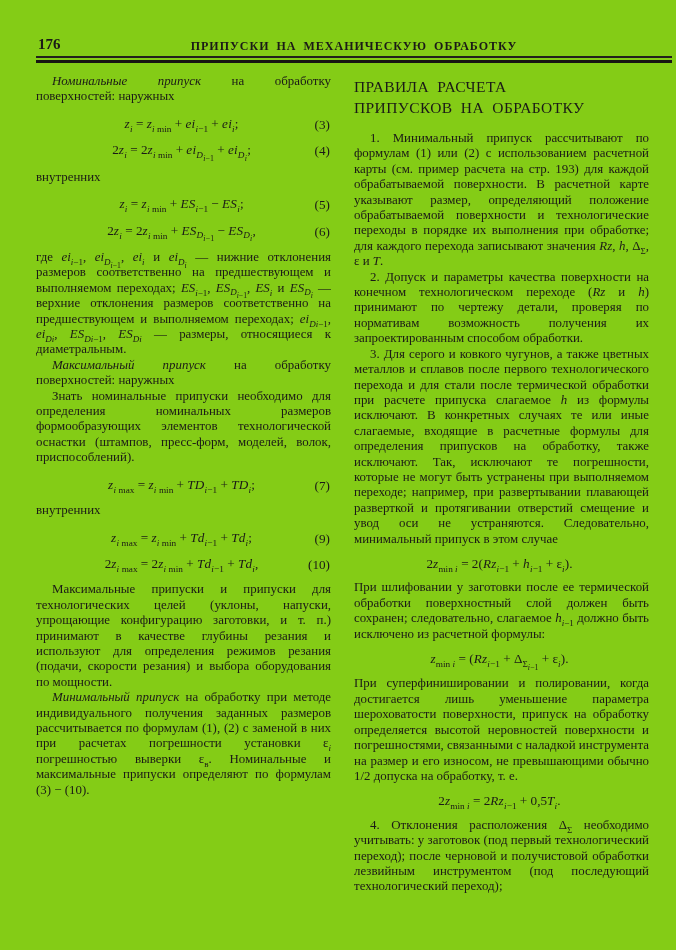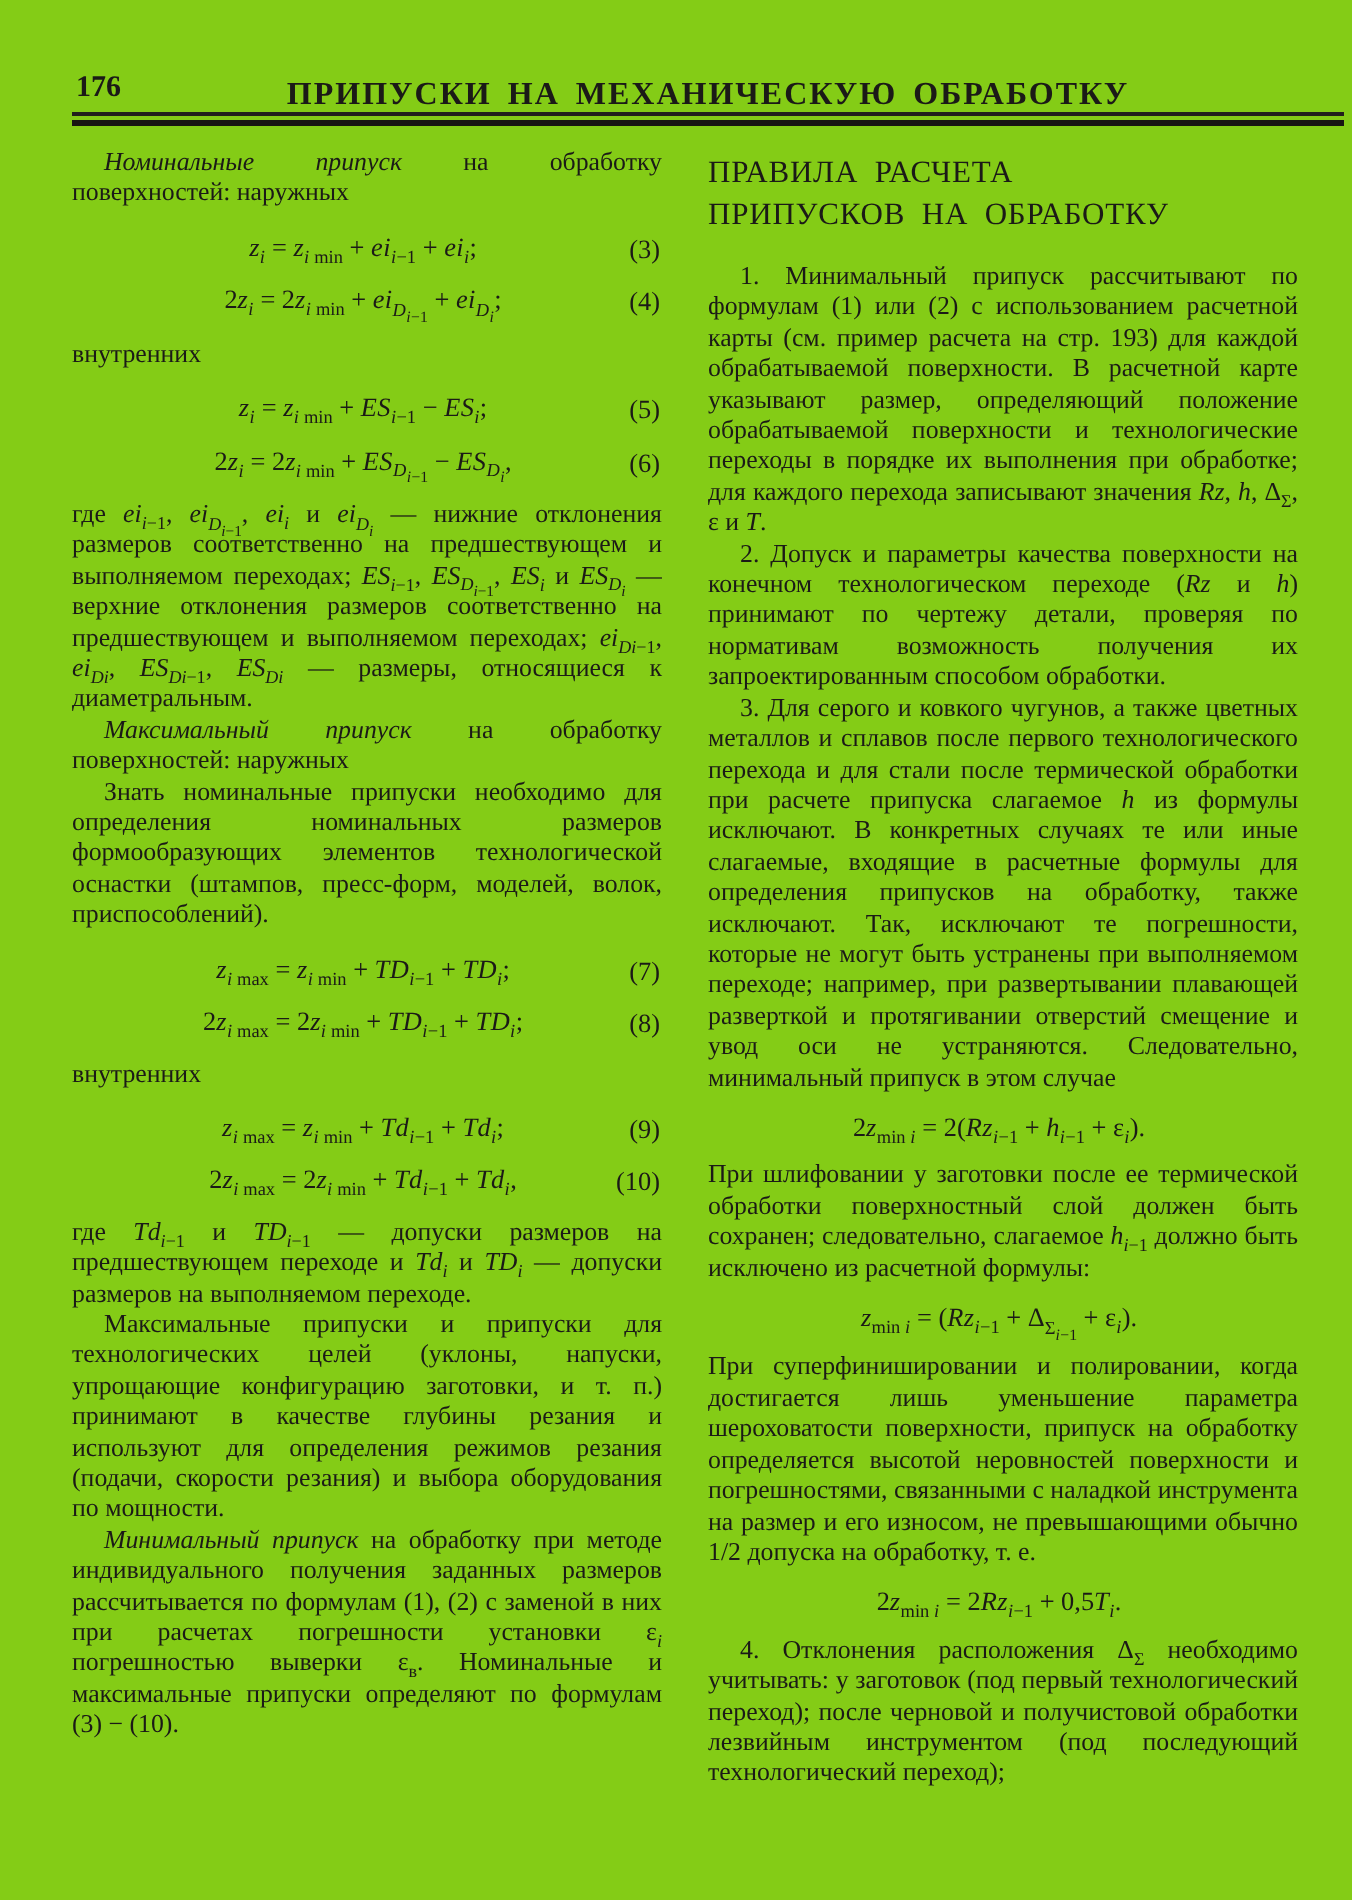--- a/index.html
+++ b/index.html
@@ -21,21 +21,21 @@
     top: 36px; left: 36px; right: 30px;
     height: 18px;
   }
   .pagenum {
     position: absolute; left: 2px; top: 0;
     font-weight: bold; font-size: 15px;
   }
   .runhead {
     position: absolute; left: 0; right: 0; top: 3px;
     text-align: center;
-    font-weight: bold; font-size: 16px;
+    font-weight: bold; font-size: 12px;
     letter-spacing: 1px; word-spacing: 3px;
   }
   .rule { position: absolute; top: 56px; left: 36px; right: 30px; }
   .rule-thin  { height: 1.5px; background: #22201c; margin-bottom: 2px; }
   .rule-thick { height: 3.5px; background: #181612; }
   .columns {
     position: absolute;
     top: 74px; left: 36px; right: 28px; bottom: 0;
     display: flex; gap: 23px;
   }
@@ -108,37 +108,32 @@
       </div>
 
       <p>где <i>ei</i><sub><i>i</i>−1</sub>, <i>ei</i><sub><i>D</i><sub><i>i</i>−1</sub></sub>, <i>ei</i><sub><i>i</i></sub> и <i>ei</i><sub><i>D</i><sub><i>i</i></sub></sub> — нижние отклонения размеров соответственно на предшествующем и выполняемом переходах; <i>ES</i><sub><i>i</i>−1</sub>, <i>ES</i><sub><i>D</i><sub><i>i</i>−1</sub></sub>, <i>ES</i><sub><i>i</i></sub> и <i>ES</i><sub><i>D</i><sub><i>i</i></sub></sub> — верхние отклонения размеров соответственно на предшествующем и выполняемом переходах; <i>ei</i><sub><i>Di</i>−1</sub>, <i>ei</i><sub><i>Di</i></sub>, <i>ES</i><sub><i>Di</i>−1</sub>, <i>ES</i><sub><i>Di</i></sub> — размеры, относящиеся к диаметральным.</p>
       <p class="indent"><i>Максимальный припуск</i> на обработку поверхностей: наружных</p>
       <p class="indent">Знать номинальные припуски необходимо для определения номинальных размеров формообразующих элементов технологической оснастки (штампов, пресс-форм, моделей, волок, приспособлений).</p>
 
       <div class="formula">
         <span class="fbody"><i>z</i><sub><i>i</i> max</sub> = <i>z</i><sub><i>i</i> min</sub> + <i>TD</i><sub><i>i</i>−1</sub> + <i>TD</i><sub><i>i</i></sub>;</span>
         <span class="fnum">(7)</span>
       </div>
-      <div class="formula">
-        <span class="fbody">2<i>z</i><sub><i>i</i> max</sub> = 2<i>z</i><sub><i>i</i> min</sub> + <i>TD</i><sub><i>i</i>−1</sub> + <i>TD</i><sub><i>i</i></sub>;</span>
-        <span class="fnum">(8)</span>
-      </div>
 
       <p>внутренних</p>
 
       <div class="formula">
         <span class="fbody"><i>z</i><sub><i>i</i> max</sub> = <i>z</i><sub><i>i</i> min</sub> + <i>Td</i><sub><i>i</i>−1</sub> + <i>Td</i><sub><i>i</i></sub>;</span>
         <span class="fnum">(9)</span>
       </div>
       <div class="formula">
         <span class="fbody">2<i>z</i><sub><i>i</i> max</sub> = 2<i>z</i><sub><i>i</i> min</sub> + <i>Td</i><sub><i>i</i>−1</sub> + <i>Td</i><sub><i>i</i></sub>,</span>
         <span class="fnum">(10)</span>
       </div>
 
-      <p>где <i>Td</i><sub><i>i</i>−1</sub> и <i>TD</i><sub><i>i</i>−1</sub> — допуски размеров на предшествующем переходе и <i>Td</i><sub><i>i</i></sub> и <i>TD</i><sub><i>i</i></sub> — допуски размеров на выполняемом переходе.</p>
       <p class="indent">Максимальные припуски и припуски для технологических целей (уклоны, напуски, упрощающие конфигурацию заготовки, и т. п.) принимают в качестве глубины резания и используют для определения режимов резания (подачи, скорости резания) и выбора оборудования по мощности.</p>
       <p class="indent"><i>Минимальный припуск</i> на обработку при методе индивидуального получения заданных размеров рассчитывается по формулам (1), (2) с заменой в них при расчетах погрешности установки ε<sub><i>i</i></sub> погрешностью выверки ε<sub>в</sub>. Номинальные и максимальные припуски определяют по формулам (3) − (10).</p>
     </div>
 
     <div class="col col-right">
       <div class="section-heading">
         <div>ПРАВИЛА РАСЧЕТА</div>
         <div>ПРИПУСКОВ НА ОБРАБОТКУ</div>
       </div>
 

